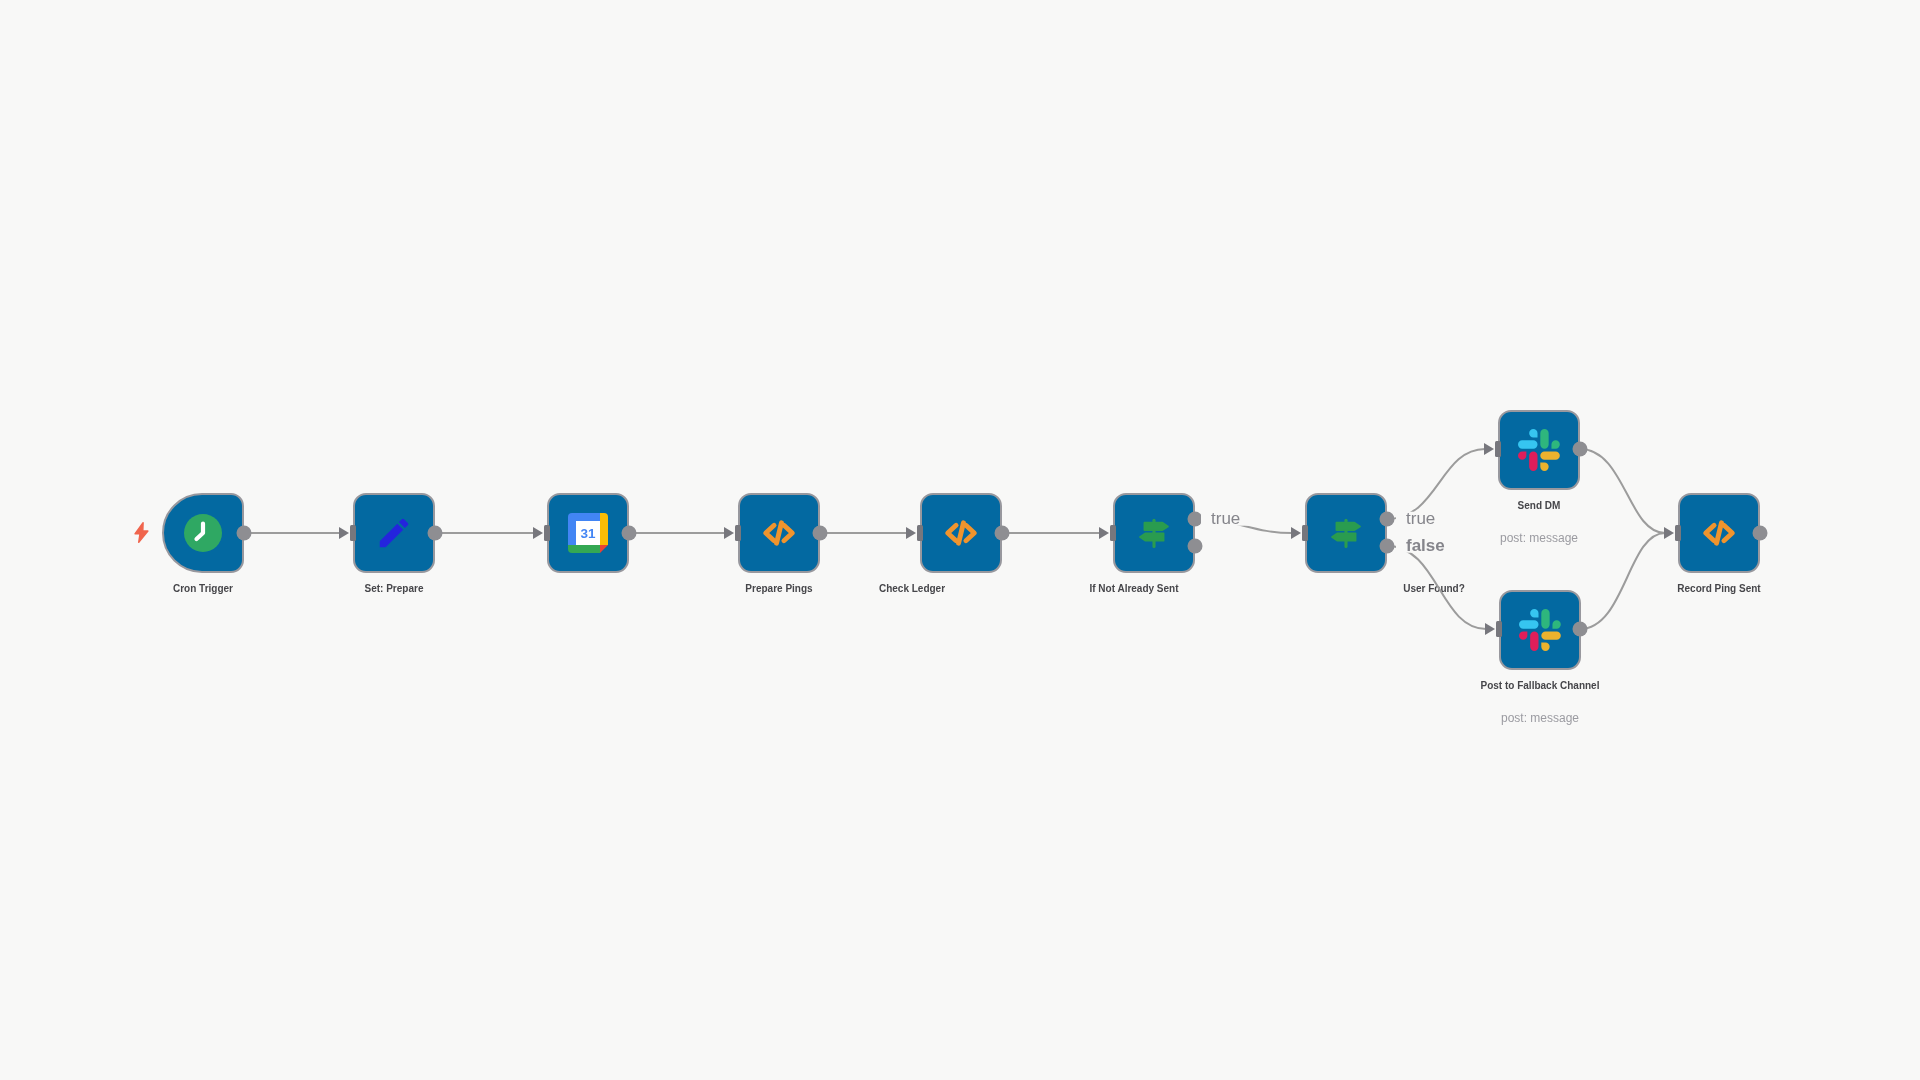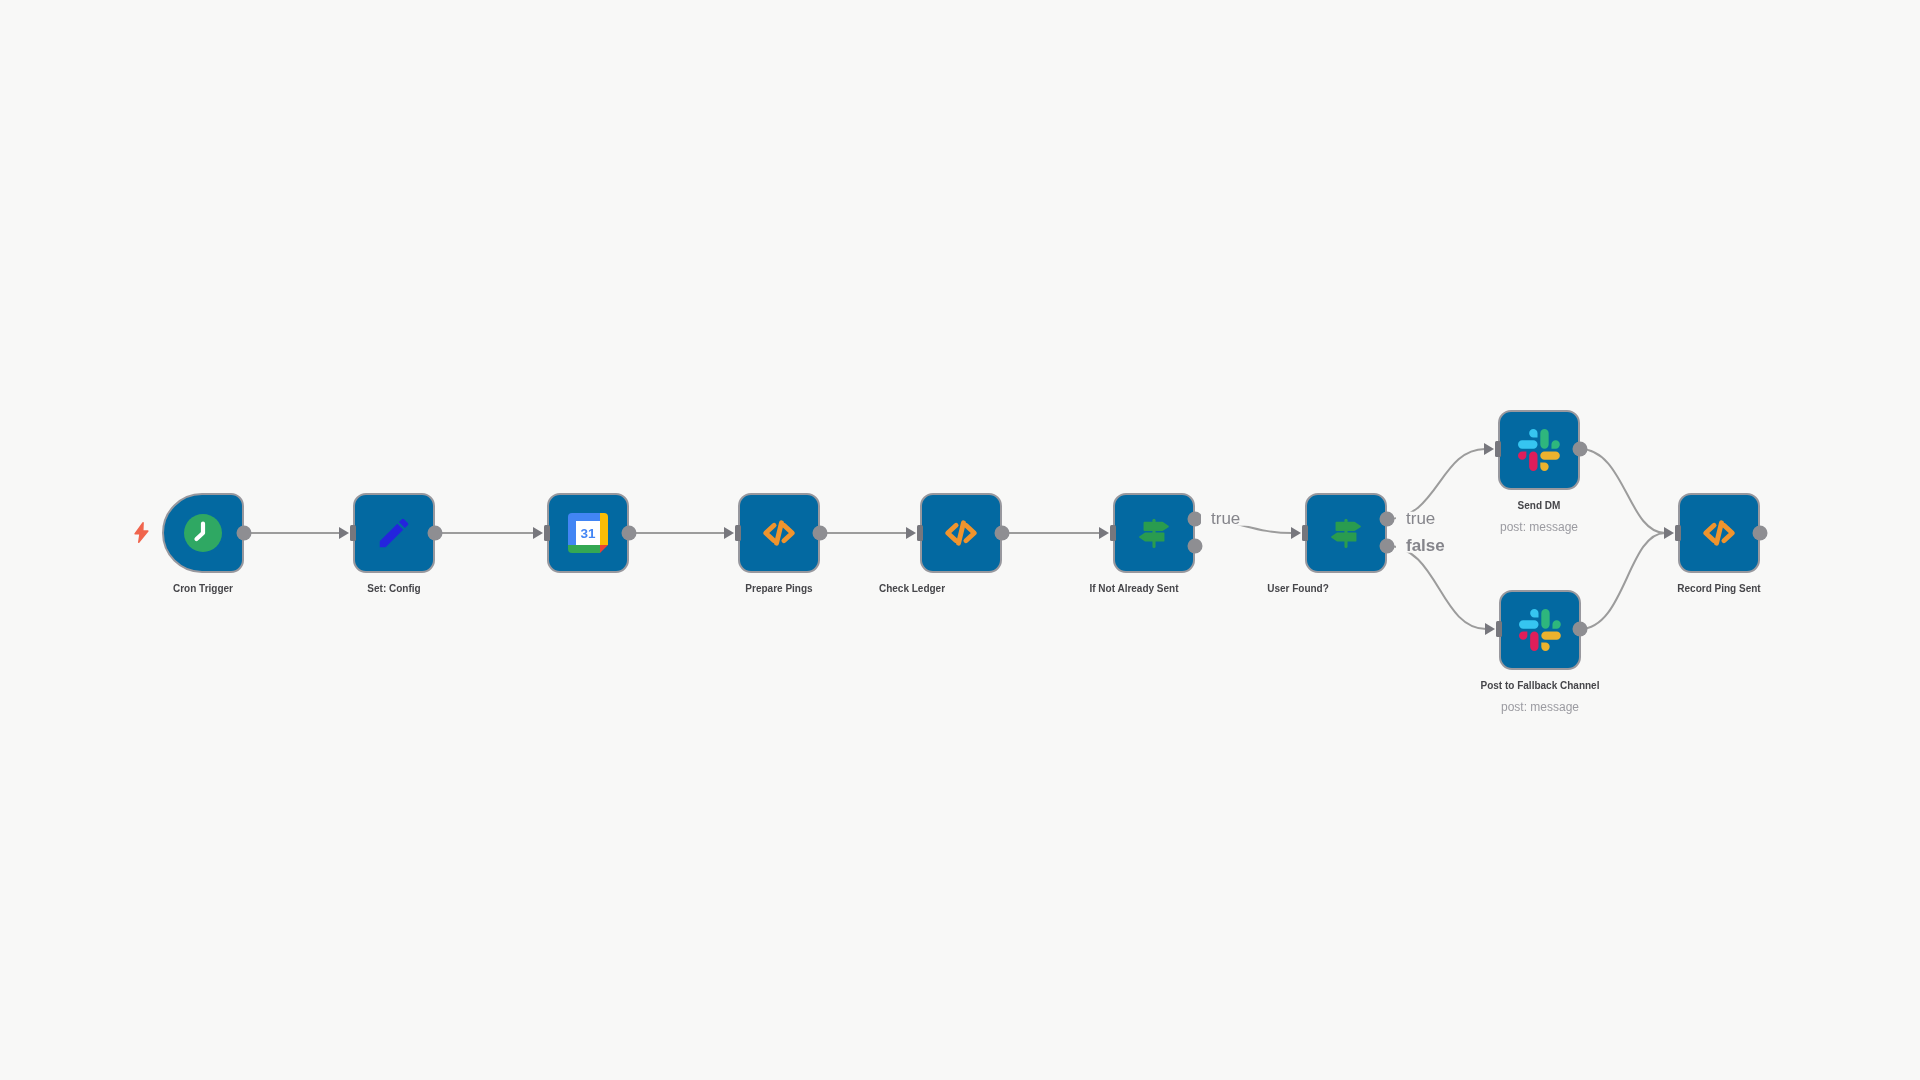--- a/index.html
+++ b/index.html
@@ -9,21 +9,21 @@
   .node-layer { position:absolute; inset:0; z-index:2; }
   .wires { position:absolute; inset:0; z-index:3; pointer-events:none; }
 
   .node { position:absolute; width:82px; height:80px; background:#0369a1;
           border:2px solid #98989e; border-radius:13px; box-sizing:border-box;
           display:flex; align-items:center; justify-content:center; }
   .node.trigger { border-radius:40px 13px 13px 40px; }
 
   .node-label-wrap { position:absolute; width:260px; text-align:center; z-index:2; }
   .node-title { font-size:10px; font-weight:600; color:#46464a; line-height:17px; }
-  .node-sub   { margin-top:6px; font-size:12px; font-weight:400; color:#9b9ba1; line-height:14px; }
+  .node-sub   { margin-top:17px; font-size:12px; font-weight:400; color:#9b9ba1; line-height:14px; }
 
   .edge-label { position:absolute; transform:translateY(-52%); font-size:17px;
                 color:#85858b; background:#f8f8f7; padding:0 10px; z-index:4; line-height:14px; }
 
   .bolt { position:absolute; left:133px; top:521px; z-index:2; }
 
   .wire  { stroke:#9c9c9c; stroke-width:2; fill:none; stroke-linecap:round; }
   .arrow { fill:#77777d; }
   .port-in-rect { fill:#77777d; }
   .port-out { fill:#8e8e92; }
@@ -48,21 +48,21 @@
     <div class="node-label-wrap" style="left:73px; top:580px;text-align:center;">
       <div class="node-title">Cron Trigger</div>
     </div>
 
     <div class="node" style="left:353px; top:493px;">
       <svg width="38" height="38" viewBox="0 0 24 24">
         <path fill="#2424dd" d="M3 17.25V21h3.75L17.81 9.94l-3.75-3.75L3 17.25zM20.71 7.04c.39-.39.39-1.02 0-1.41l-2.34-2.34a.996.996 0 0 0-1.41 0l-1.83 1.83 3.75 3.75 1.83-1.83z"></path>
       </svg>
     </div>
     <div class="node-label-wrap" style="left:264px; top:580px;">
-      <div class="node-title">Set: Config</div>
+      <div class="node-title">Set: Prepare</div>
     </div>
 
     <div class="node" style="left:547px; top:493px;">
       <svg width="40" height="40" viewBox="0 0 40 40">
         <clipPath id="gcclip">
             <rect x="0" y="0" width="40" height="40" rx="4"></rect>
           </clipPath>
         <g clip-path="url(#gcclip)">
           <rect x="8" y="8" width="24" height="24" fill="#ffffff"></rect>
           <path d="M0 0 H32 V8 H8 V32 H0 Z" fill="#4285F4"></path>
@@ -105,21 +105,21 @@
       <div class="node-title">If Not Already Sent</div>
     </div>
 
     <div class="node" style="left:1305px; top:493px;">
       <svg width="44" height="44" viewBox="0 0 24 24">
         <rect x="11.15" y="4.2" width="1.7" height="16" rx="0.85" fill="#2a9c4f"></rect>
         <polygon points="6.8,6.4 16.6,6.4 19.6,8.4 16.6,10.4 6.8,10.4" fill="#2a9c4f" stroke="#2a9c4f" stroke-width="1" stroke-linejoin="round"></polygon>
         <polygon points="17.2,12.2 7.4,12.2 4.4,14.2 7.4,16.2 17.2,16.2" fill="#2a9c4f" stroke="#2a9c4f" stroke-width="1" stroke-linejoin="round"></polygon>
       </svg>
     </div>
-    <div class="node-label-wrap" style="left:1152px; top:580px;margin-left:16px;">
+    <div class="node-label-wrap" style="left:1288px; top:580px;margin-left:16px;">
       <div class="node-title">User Found?</div>
     </div>
 
     <div class="node" style="left:1498px; top:410px;">
       <svg width="42" height="42" viewBox="0 0 54 54">
         <path fill="#36C5F0" d="M19.712.133a5.381 5.381 0 0 0-5.376 5.387 5.381 5.381 0 0 0 5.376 5.386h5.376V5.52A5.381 5.381 0 0 0 19.712.133m0 14.365H5.376A5.381 5.381 0 0 0 0 19.884a5.381 5.381 0 0 0 5.376 5.387h14.336a5.381 5.381 0 0 0 5.376-5.387 5.381 5.381 0 0 0-5.376-5.386"></path>
         <path fill="#2EB67D" d="M53.76 19.884a5.381 5.381 0 0 0-5.376-5.386 5.381 5.381 0 0 0-5.376 5.386v5.387h5.376a5.381 5.381 0 0 0 5.376-5.387m-14.336 0V5.52A5.381 5.381 0 0 0 34.048.133a5.381 5.381 0 0 0-5.376 5.387v14.364a5.381 5.381 0 0 0 5.376 5.387 5.381 5.381 0 0 0 5.376-5.387"></path>
         <path fill="#ECB22E" d="M34.048 54a5.381 5.381 0 0 0 5.376-5.387 5.381 5.381 0 0 0-5.376-5.386h-5.376v5.386A5.381 5.381 0 0 0 34.048 54m0-14.365h14.336a5.381 5.381 0 0 0 5.376-5.386 5.381 5.381 0 0 0-5.376-5.387H34.048a5.381 5.381 0 0 0-5.376 5.387 5.381 5.381 0 0 0 5.376 5.386"></path>
         <path fill="#E01E5A" d="M0 34.249a5.381 5.381 0 0 0 5.376 5.386 5.381 5.381 0 0 0 5.376-5.386v-5.387H5.376A5.381 5.381 0 0 0 0 34.25m14.336-.001v14.364A5.381 5.381 0 0 0 19.712 54a5.381 5.381 0 0 0 5.376-5.387V34.25a5.381 5.381 0 0 0-5.376-5.387 5.381 5.381 0 0 0-5.376 5.387"></path>
       </svg>

